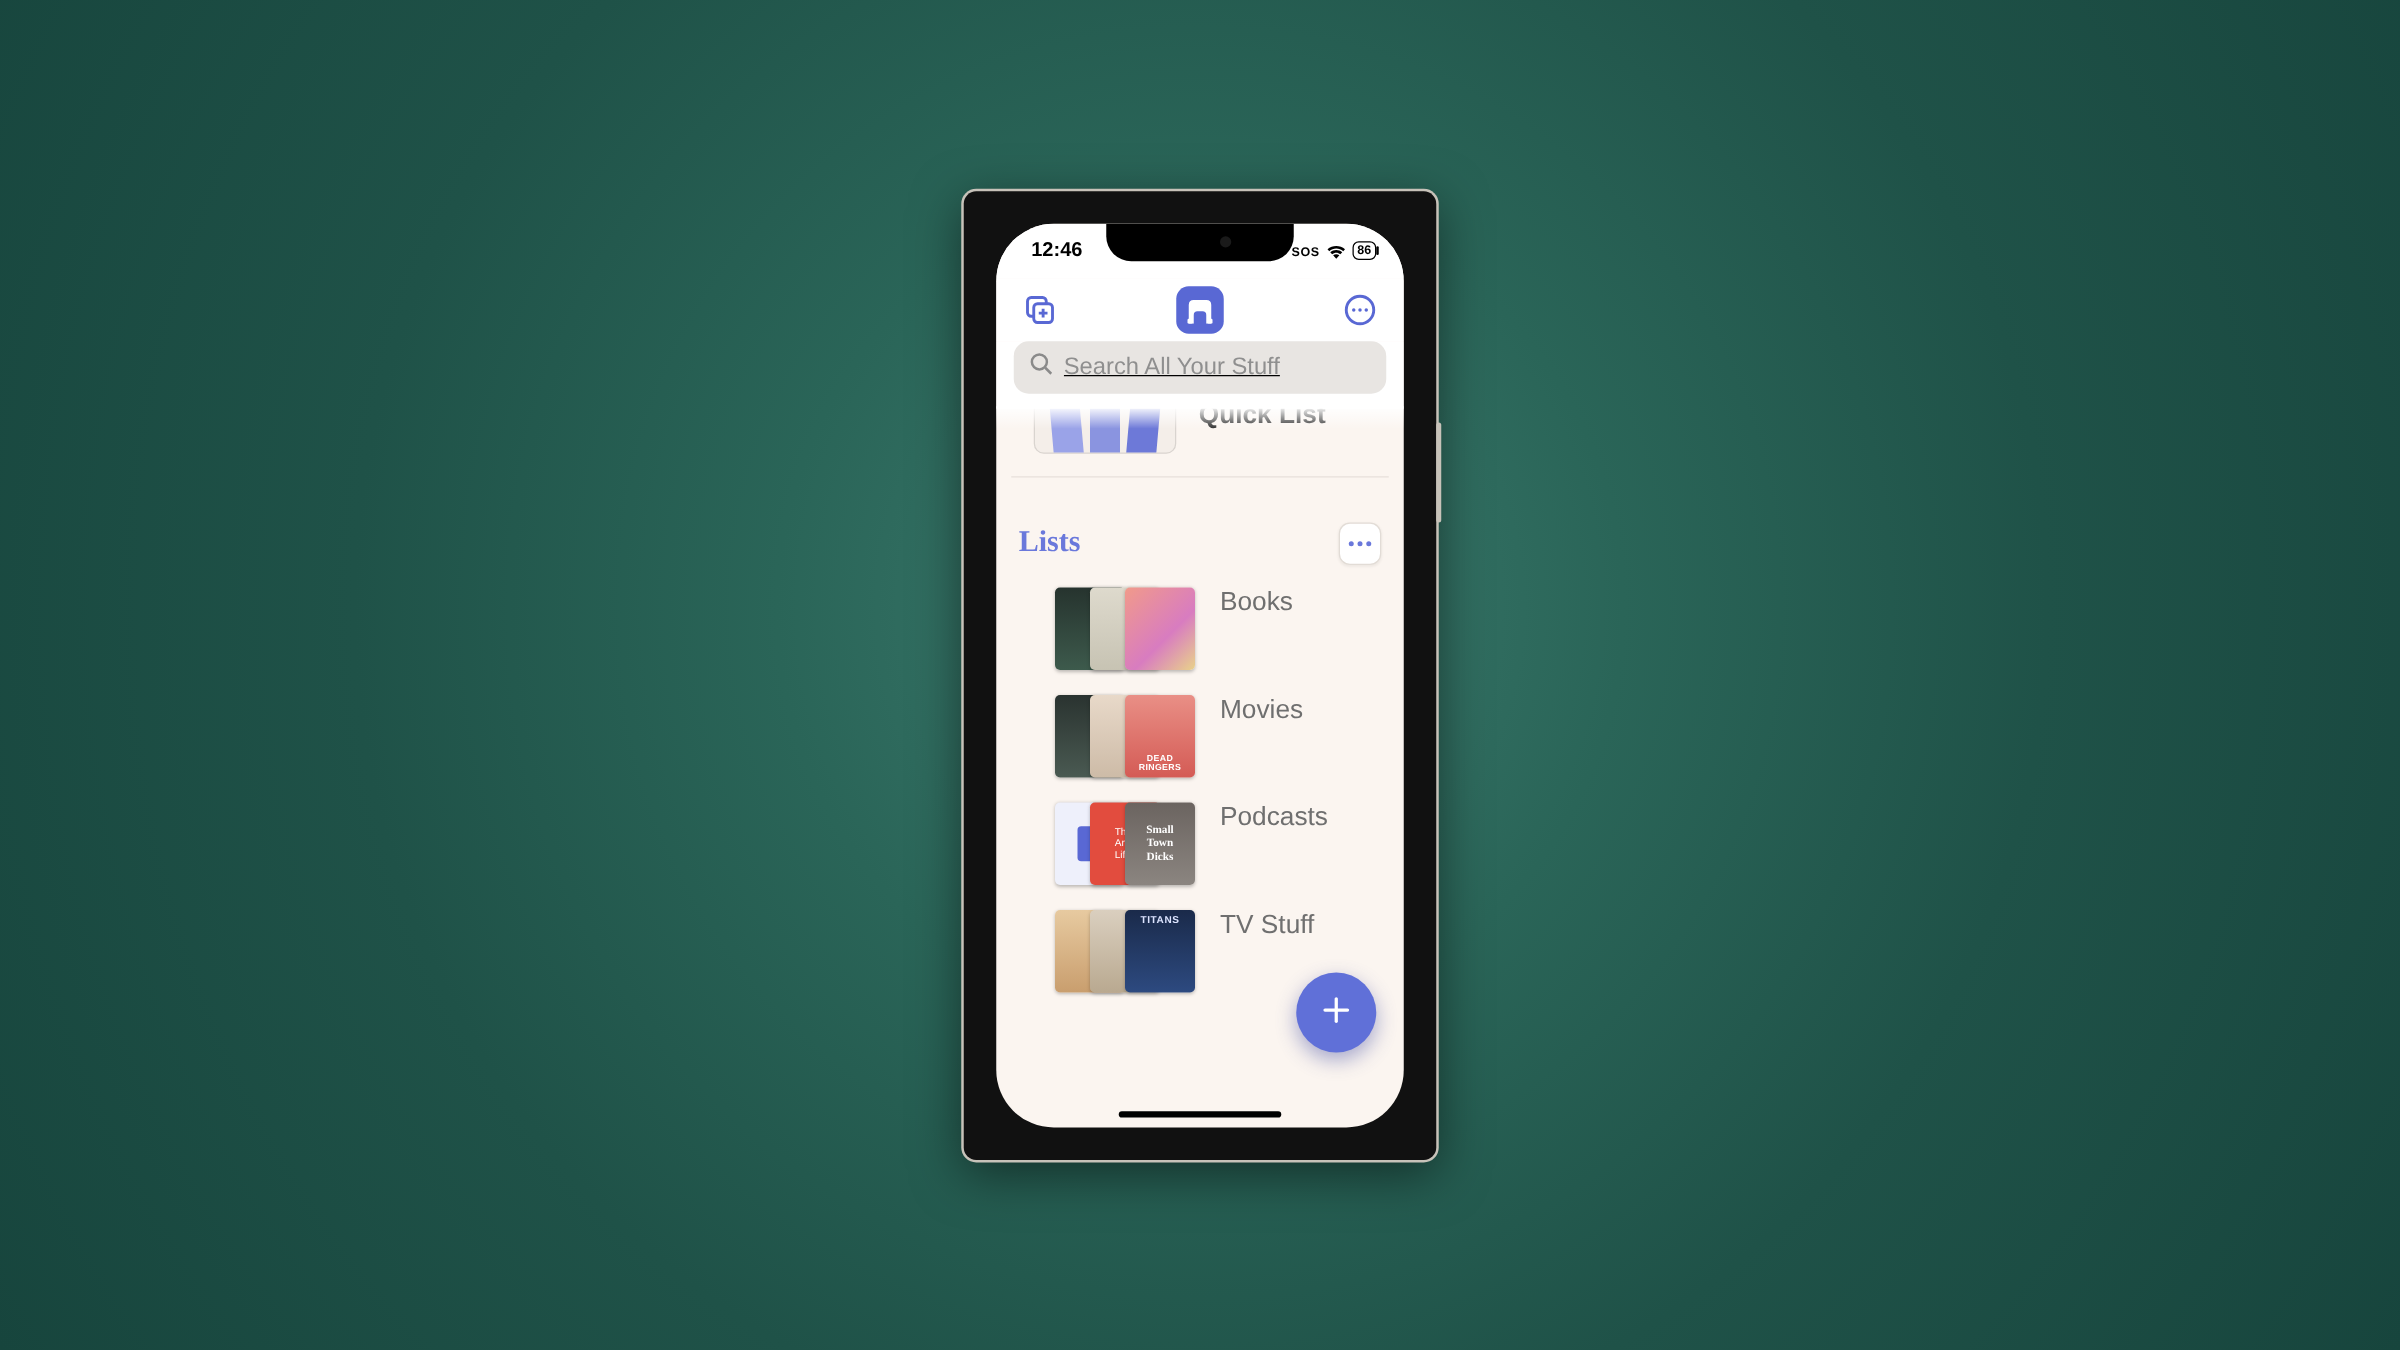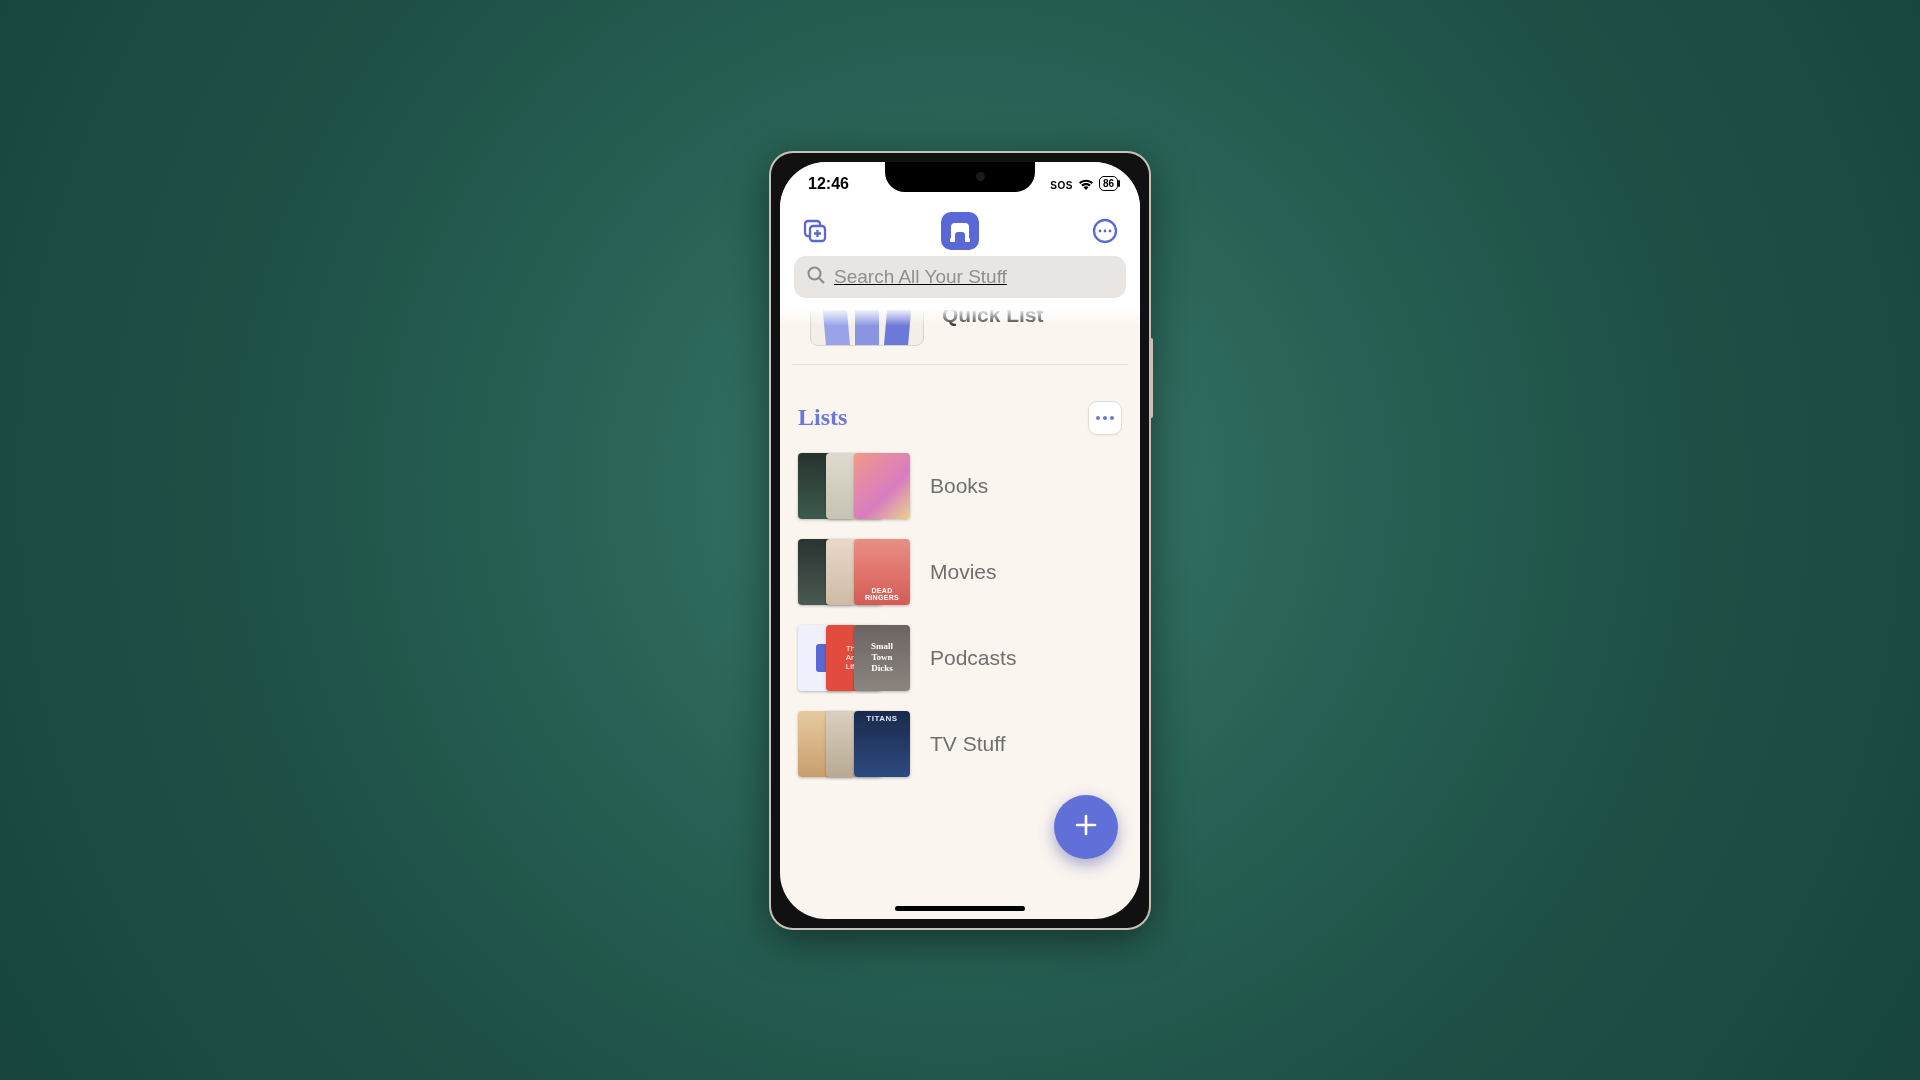--- a/index.html
+++ b/index.html
@@ -14,22 +14,22 @@
     justify-content: center;
     overflow: hidden;
   }
 
   
   .phone {
     position: relative;
     width: 378px;
     height: 775px;
     background: #111;
-    border-radius: 22px;
-    padding: 9px;
+    border-radius: 10px;
+    padding: 26px;
     box-shadow: 0 0 0 2px #c7c2b9, 0 10px 40px rgba(0,0,0,.5);
   }
   .phone::before { 
     content:"";
     position:absolute;
     right:-4px; top:185px;
     width:4px; height:80px;
     background:#c7c2b9;
     border-radius:2px;
   }
@@ -191,22 +191,23 @@
   }
   .dots-btn{
     width:34px;height:34px;border:1px solid #e2dcd6;border-radius:9px;
     display:flex;align-items:center;justify-content:center;
     background:#fff; color:#6a78db; font-weight:700;
     box-shadow:0 1px 2px rgba(0,0,0,.05);
   }
 
   
   .list-row{
-    display:flex; align-items:center; gap:18px;
+    display:flex; gap:18px;
     padding:10px 18px;
+    margin-left:29px;
   }
   .thumbs{
     width:114px; height:66px; position:relative;
     flex:0 0 auto;
   }
   .thumb{
     position:absolute; top:0; width:56px; height:66px;
     border-radius:4px;
     box-shadow:0 1px 3px rgba(0,0,0,.25);
     overflow:hidden;

